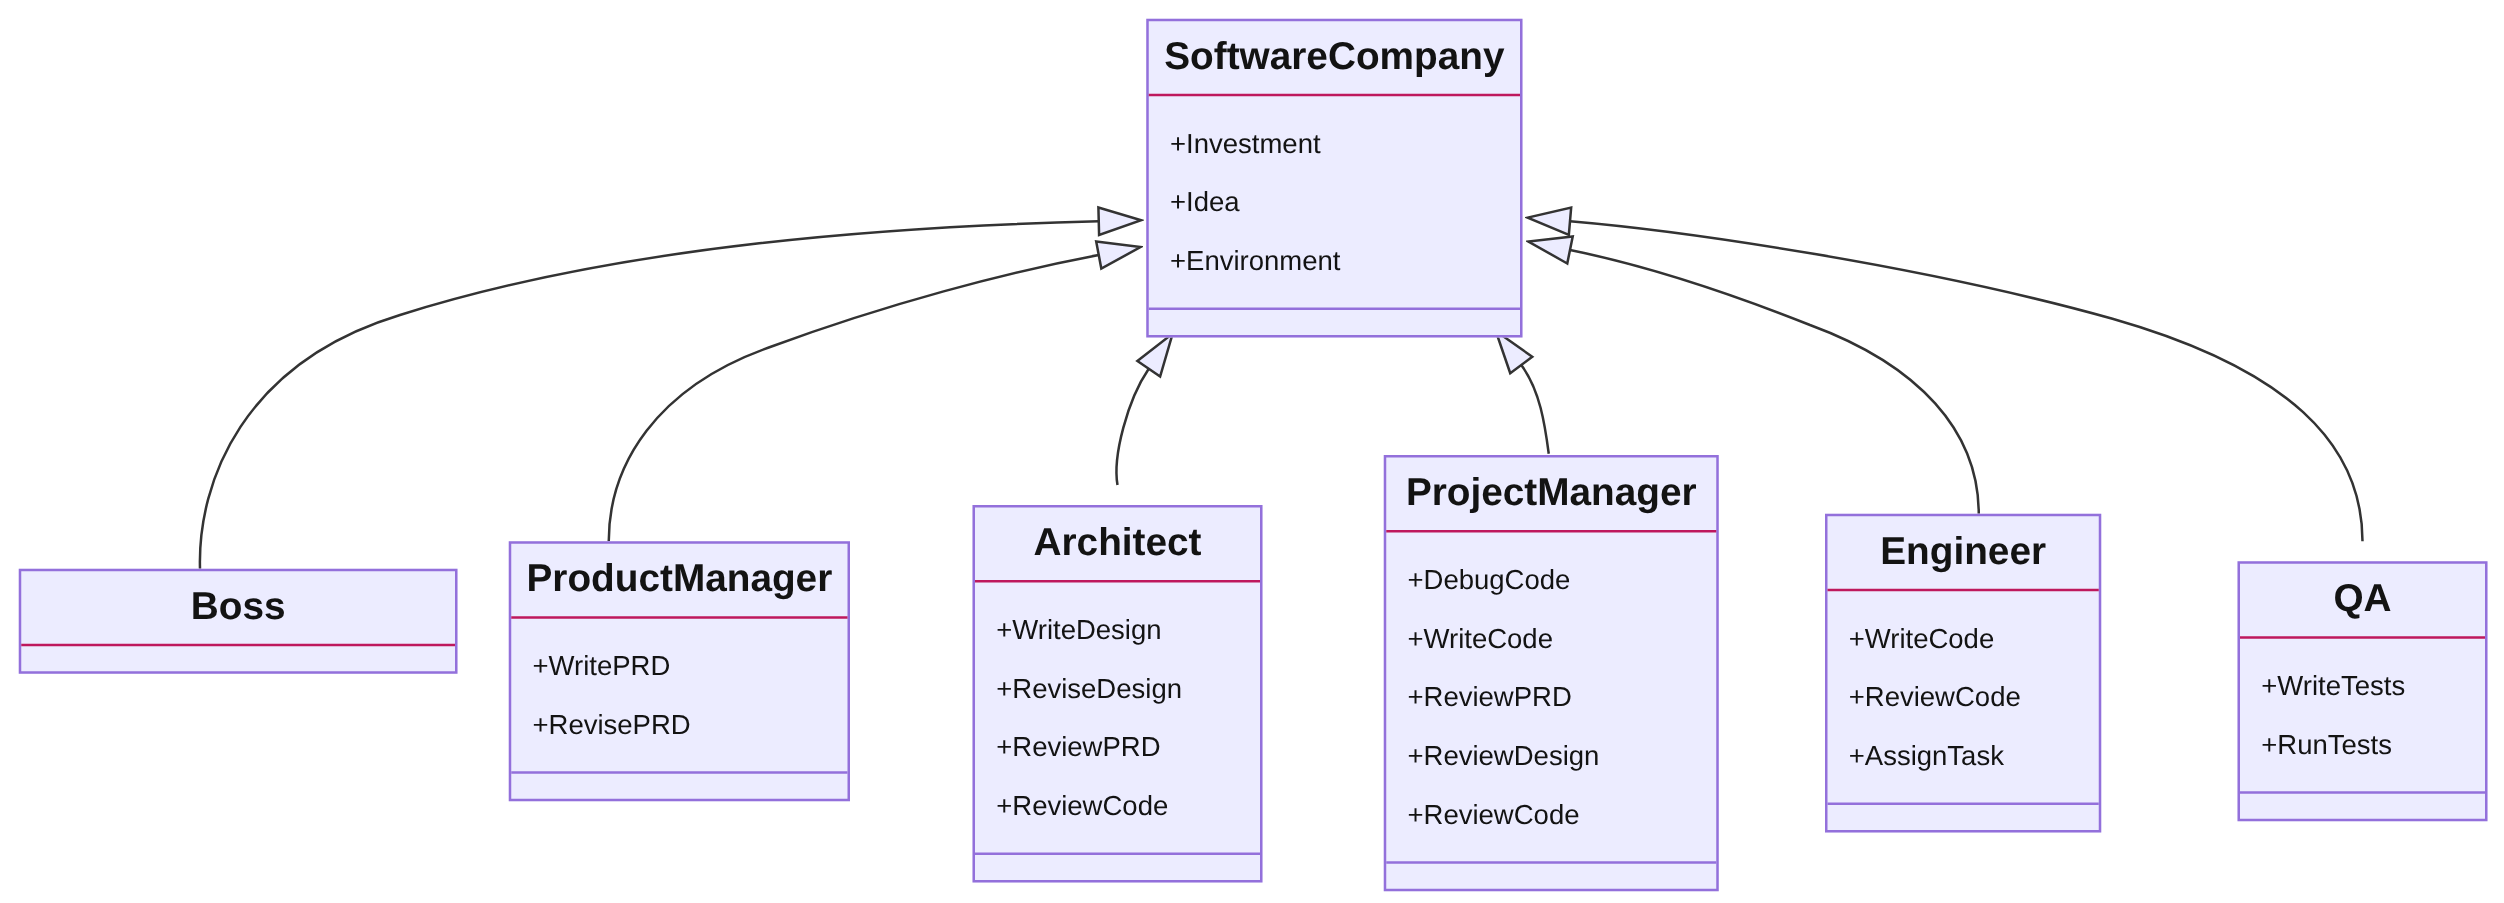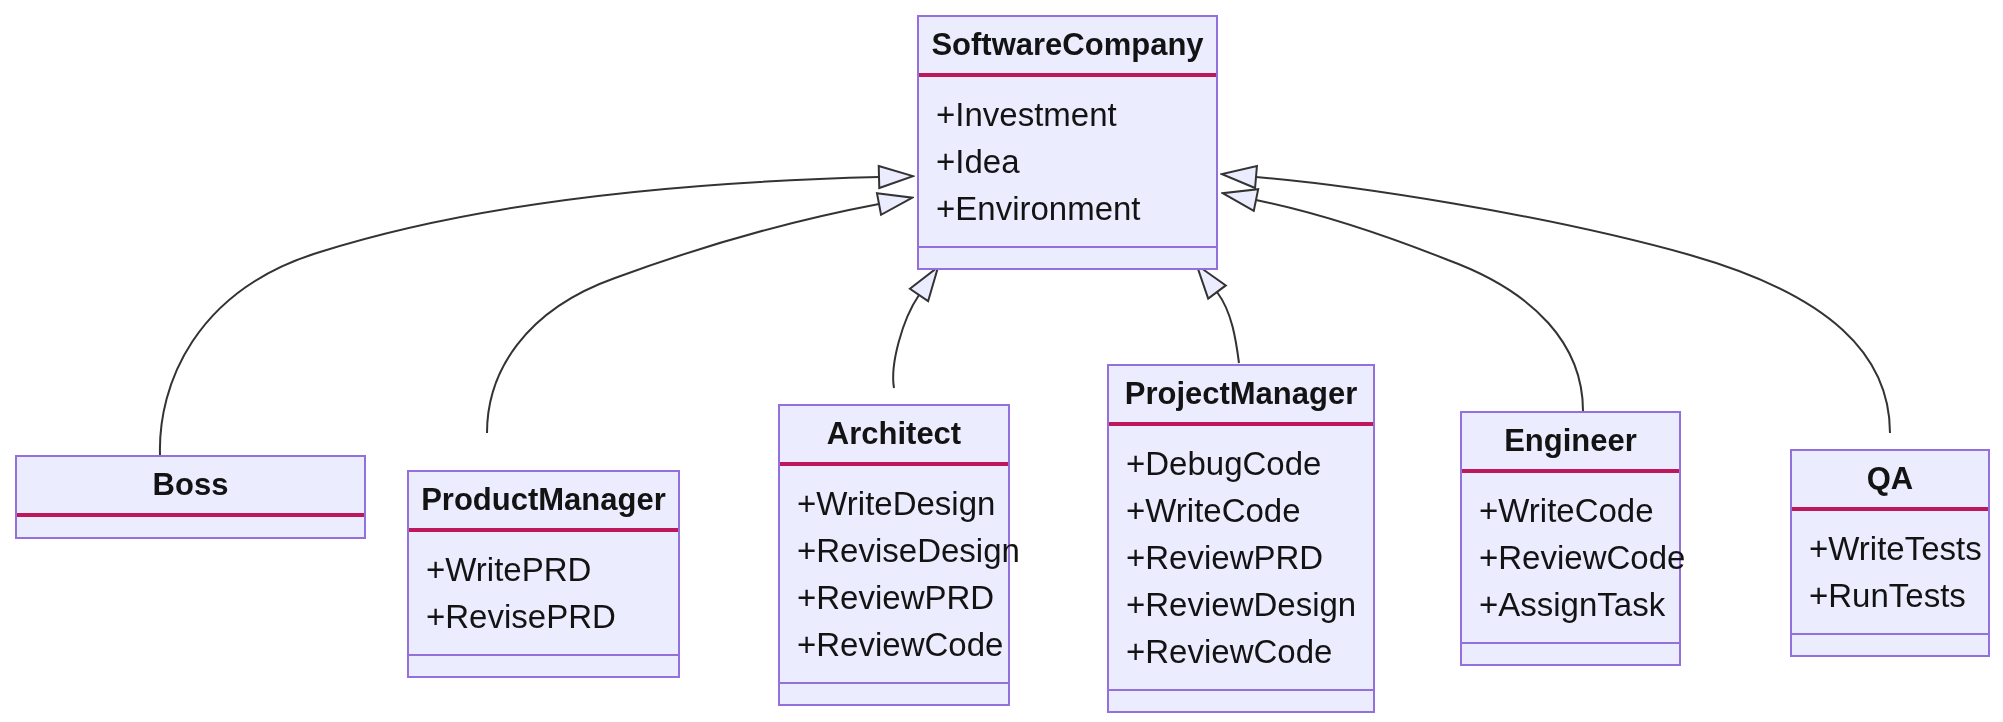--- a/index.html
+++ b/index.html
@@ -28,29 +28,29 @@
     border: 2px solid #9370DB;
     color: #131313;
   }
   .class-title {
     box-sizing: border-box;
     height: 60px;
     line-height: 56px;
     text-align: center;
     font-weight: bold;
     font-size: 31px;
-    border-bottom: 4px solid #be185d;
+    border-bottom: 2px solid #be185d;
     white-space: nowrap;
     overflow: hidden;
   }
   .class-attrs {
     box-sizing: border-box;
     padding: 14px 0 14px 17px;
     border-bottom: 2px solid #9370DB;
-    font-size: 33px;
+    font-size: 22px;
   }
   .class-attr {
     line-height: 47px;
     white-space: nowrap;
   }
   .class-methods {
     height: 20px;
   }
 </style>
 </head>
@@ -80,21 +80,21 @@
       <div class="class-attr">+Environment</div>
     </div>
     <div class="class-methods"></div>
   </div>
 
   <div class="class-box" style="left:15px; top:455px; width:351px;">
     <div class="class-title">Boss</div>
     <div class="class-methods"></div>
   </div>
 
-  <div class="class-box" style="left:407px; top:433px; width:273px;margin-top:37px;">
+  <div class="class-box" style="left:407px; top:433px; width:273px;">
     <div class="class-title">ProductManager</div>
     <div class="class-attrs">
       <div class="class-attr">+WritePRD</div>
       <div class="class-attr">+RevisePRD</div>
     </div>
     <div class="class-methods"></div>
   </div>
 
   <div class="class-box" style="left:778px; top:388px; width:232px;margin-top:16px;">
     <div class="class-title">Architect</div>

